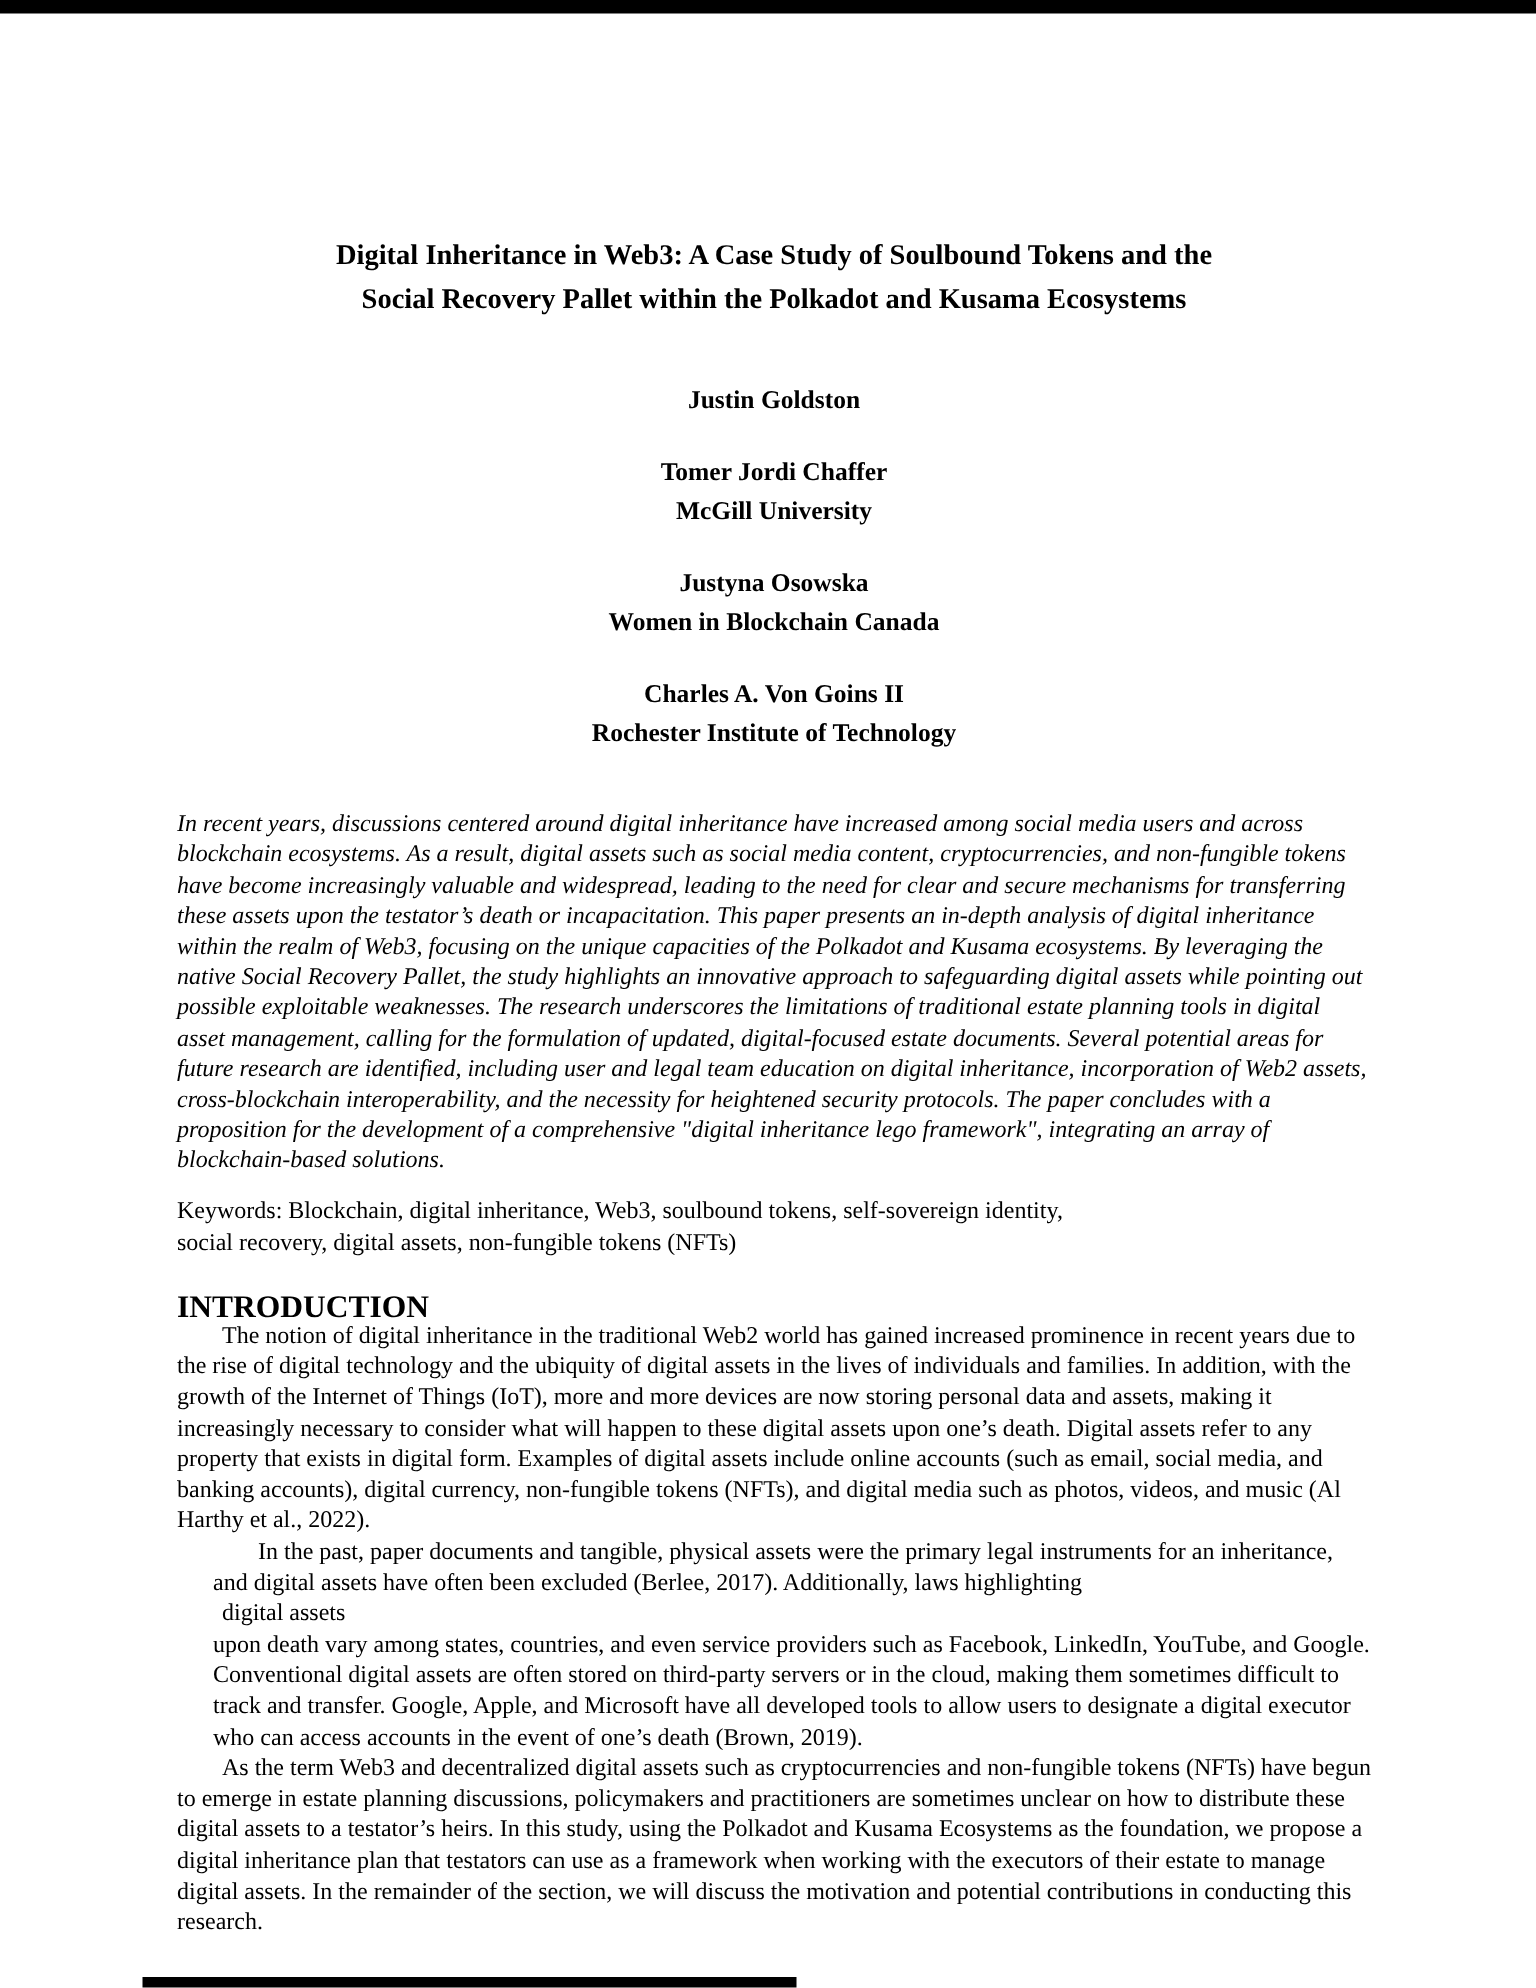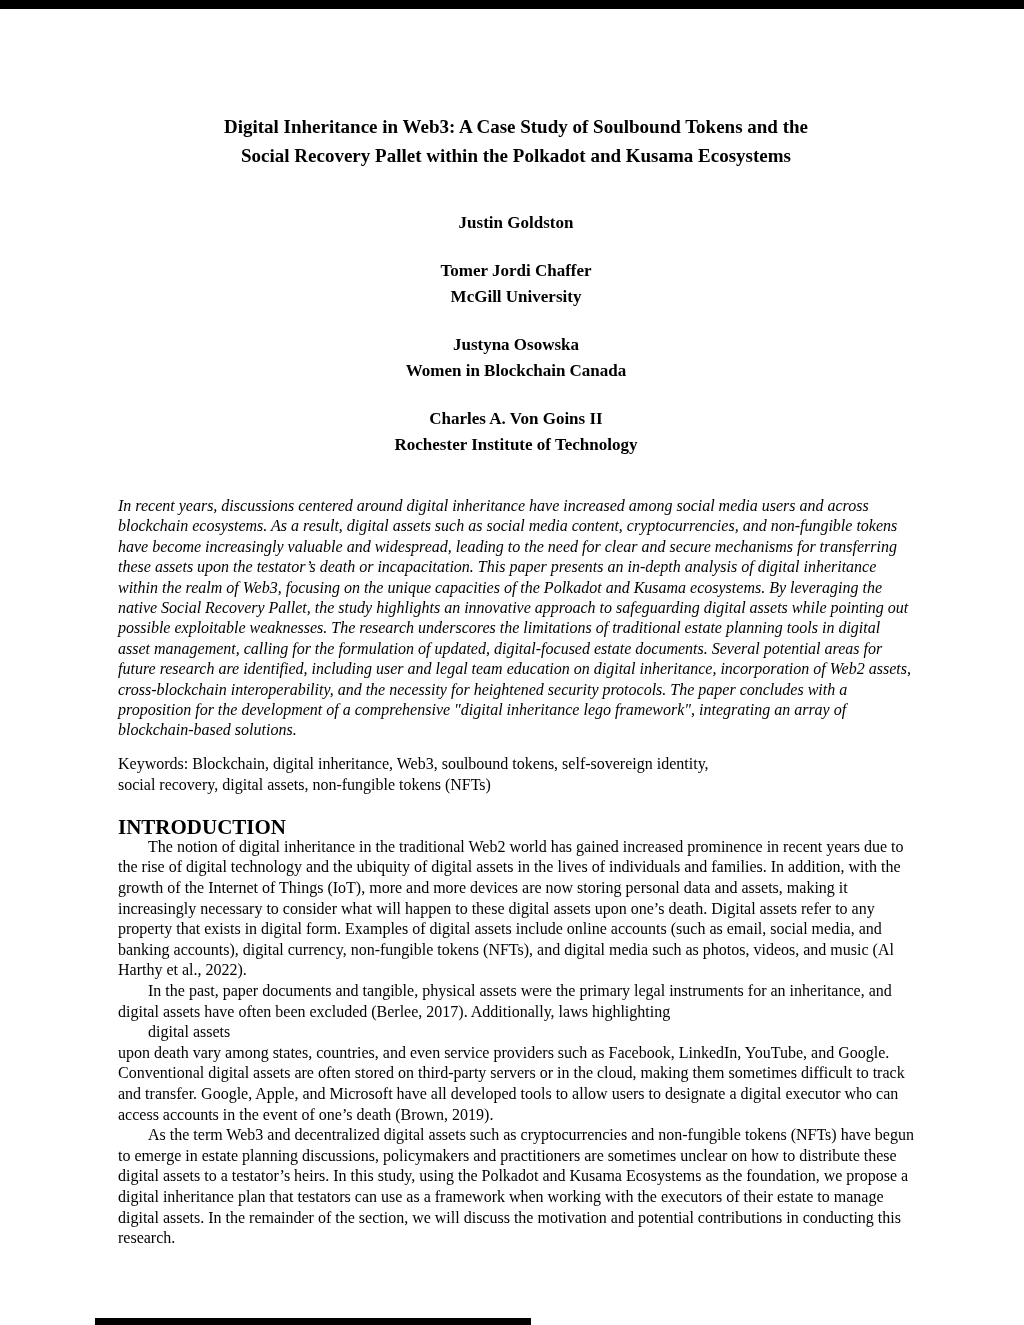--- a/index.html
+++ b/index.html
@@ -28,20 +28,21 @@
     position: absolute;
     top: 112px;
     left: 118px;
     width: 796px;
   }
   .title {
     text-align: center;
     font-weight: bold;
     font-size: 19px;
     line-height: 29px;
+    margin-top: 44px;
   }
   .title-line { display: block; }
   .authors {
     margin-top: 40px;
     text-align: center;
     font-weight: bold;
     font-size: 17px;
     line-height: 26px;
   }
   .author-block + .author-block { margin-top: 22px; }
@@ -64,21 +65,21 @@
     font-size: 21px;
     line-height: 20px;
   }
   .para {
     font-size: 16px;
     line-height: 20.6px;
     text-align: left;
   }
   .para.first { }
   .para.indent { text-indent: 30px; }
-  .part { display: block; }
+  .part { display: block; margin-left: 24px; }
   .part.indent-first { text-indent: 30px; }
   .orphan-line { display: block; padding-left: 30px; }
 </style>
 </head>
 <body>
 
 <div class="page">
 
   <div class="top-bar"></div>
 

